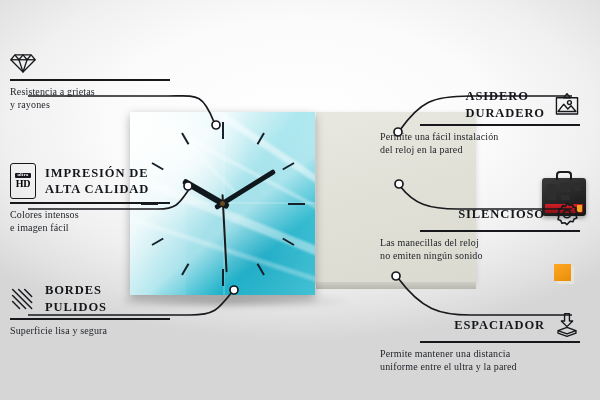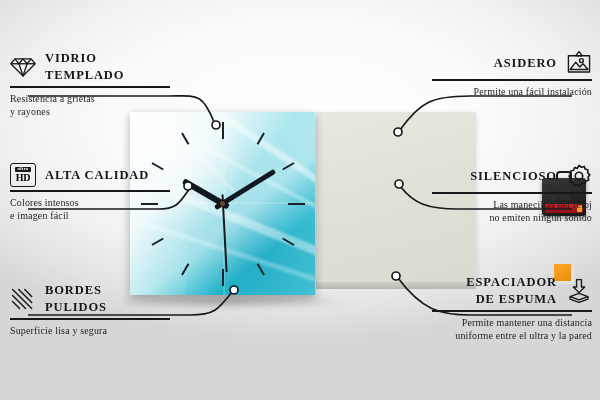--- a/index.html
+++ b/index.html
@@ -78,32 +78,32 @@
     background:radial-gradient(ellipse 50% 50% at 28% 40%, rgba(0,0,0,.30) 0%, rgba(0,0,0,0) 72%);
     filter:blur(3px);
   }
 
   
   .connectors{ position:absolute; inset:0; pointer-events:none; }
 
   
   .feat{ position:absolute; width:200px; }
   .feat.left{ left:10px; text-align:left; }
-  .feat.right{ right:8px; text-align:right; }
+  .feat.right{ right:20px; text-align:left;margin-top:38px; }
   .feat .head{ display:flex; align-items:center; gap:9px; }
   .feat.right .head{ flex-direction:row-reverse; }
   .feat .ttl{ font-weight:700; font-size:12.5px; letter-spacing:.9px; color:#14161a; line-height:1.32; text-transform:uppercase; }
   .feat .rule{ height:1.6px; background:#16181c; margin:3px 0 4px; }
   .feat.left .rule{ width:160px; }
   .feat.right .rule{ width:160px; margin-left:auto; }
   .feat .desc{ font-size:10px; color:#1d2025; line-height:1.36; letter-spacing:.15px; }
   .ico{ width:26px; height:26px; flex:0 0 26px; color:#16181c; }
   .ico svg{ width:100%; height:100%; display:block; }
   .hdbox{
-    width:26px; height:24px; flex:0 0 26px; border:1.8px solid #16181c; border-radius:3px;
+    width:26px; height:36px; flex:0 0 26px; border:1.8px solid #16181c; border-radius:3px;
     display:flex; flex-direction:column; align-items:center; justify-content:center; line-height:1;
   }
   .hdbox .u{ font-size:4.6px; font-weight:700; letter-spacing:.3px; background:#16181c; color:#fff; padding:.5px 2px; border-radius:1px; }
   .hdbox .h{ font-size:10px; font-weight:700; letter-spacing:-.2px; margin-top:1px; }
 </style>
 </head>
 <body>
 
 <div class="stage">
 
@@ -205,37 +205,34 @@
       <span class="ico">
         <svg viewBox="0 0 32 28">
             <g fill="none" stroke="currentColor" stroke-width="1.6" stroke-linejoin="round">
           <path d="M6 4h20l5 6-15 15L1 10z"></path>
               <path d="M1 10h30"></path>
               <path d="M6 4l5 6 5-6 5 6 5-6"></path>
           <path d="M11 10l5 15 5-15"></path>
             </g>
           </svg>
       </span>
-      <div>
-        <div class="ttl">VIDRIO</div>
-        <div class="ttl">TEMPLADO</div>
-      </div>
     </div>
     <div class="rule"></div>
     <div class="desc">Resistencia a grietas</div>
     <div class="desc">y rayones</div>
   </div>
 
   <div class="feat left" style="top:163px">
     <div class="head">
       <span class="hdbox">
         <span class="u">ultra</span>
         <span class="h">HD</span>
       </span>
       <div>
+        <div class="ttl">IMPRESIÓN DE</div>
         <div class="ttl">ALTA CALIDAD</div>
       </div>
     </div>
     <div class="rule"></div>
     <div class="desc">Colores intensos</div>
     <div class="desc">e imagen fácil</div>
   </div>
 
   <div class="feat left" style="top:282px">
     <div class="head">
@@ -266,24 +263,26 @@
             <g fill="none" stroke="currentColor" stroke-width="1.7" stroke-linejoin="round">
           <path d="M16 1l4 5h-8z"></path>
               <rect x="3" y="6" width="26" height="20"></rect>
           <path d="M5 23l7-9 5 6 4-4 6 7z"></path>
               <circle cx="19" cy="12" r="2.4"></circle>
             </g>
           </svg>
       </span>
       <div>
         <div class="ttl">ASIDERO</div>
+        <div class="ttl">DURADERO</div>
       </div>
     </div>
     <div class="rule"></div>
     <div class="desc">Permite una fácil instalación</div>
+    <div class="desc">del reloj en la pared</div>
   </div>
 
   <div class="feat right" style="top:163px">
     <div class="head">
       <span class="ico">
         <svg viewBox="0 0 32 32">
             <g fill="none" stroke="currentColor" stroke-width="2" stroke-linejoin="round">
           <path d="M16 3l3 2.2 3.4-1 1.3 3.3 3.4 1-.4 3.6 2.6 2.5-2.2 2.9 1 3.5-3.4 1.2-1.4 3.3-3.5-.6L16 29l-2.8-2.3-3.5.6-1.4-3.3-3.4-1.2 1-3.5L3.7 16l2.6-2.5-.4-3.6 3.4-1L10.6 5.6l3.4 1z"></path>
           <circle cx="16" cy="16" r="4.6"></circle>
             </g>
@@ -304,21 +303,20 @@
         <svg viewBox="0 0 32 30">
             <g fill="none" stroke="currentColor" stroke-width="1.7" stroke-linejoin="round">
           <path d="M13 1h6v9h4l-7 7-7-7h4z"></path>
           <path d="M16 18l11 4-11 4-11-4z"></path>
               <path d="M5 22v3l11 4 11-4v-3"></path>
             </g>
           </svg>
       </span>
       <div>
         <div class="ttl">ESPACIADOR</div>
-        <div class="ttl">DE ESPUMA</div>
       </div>
     </div>
     <div class="rule"></div>
     <div class="desc">Permite mantener una distancia</div>
     <div class="desc">uniforme entre el ultra y la pared</div>
   </div>
 
 </div>
 
 </body></html>

